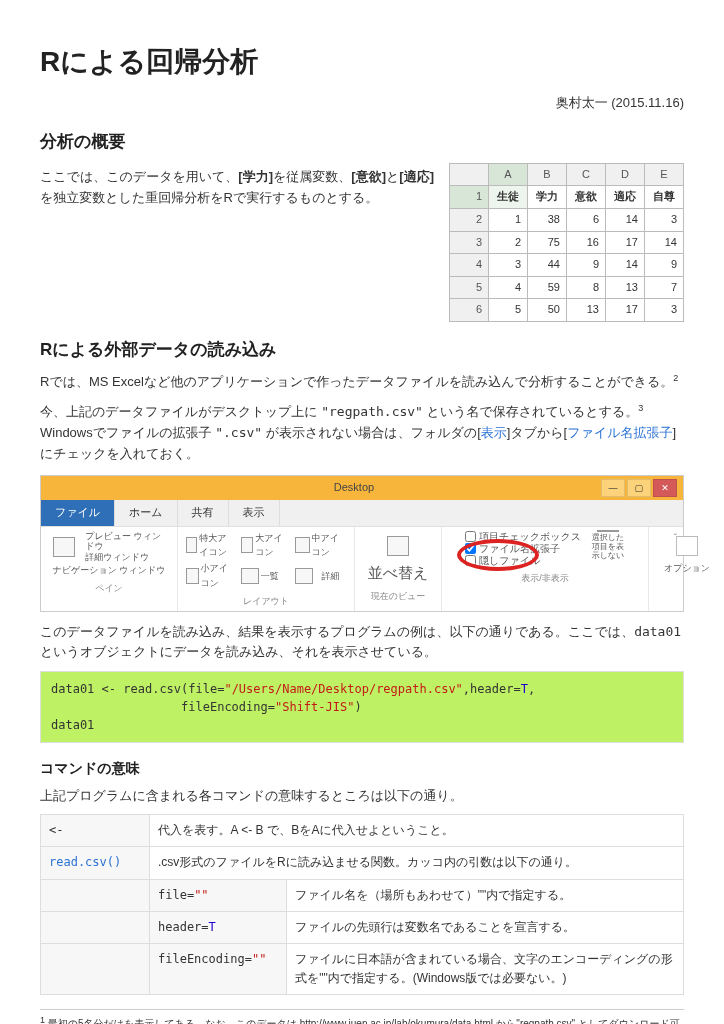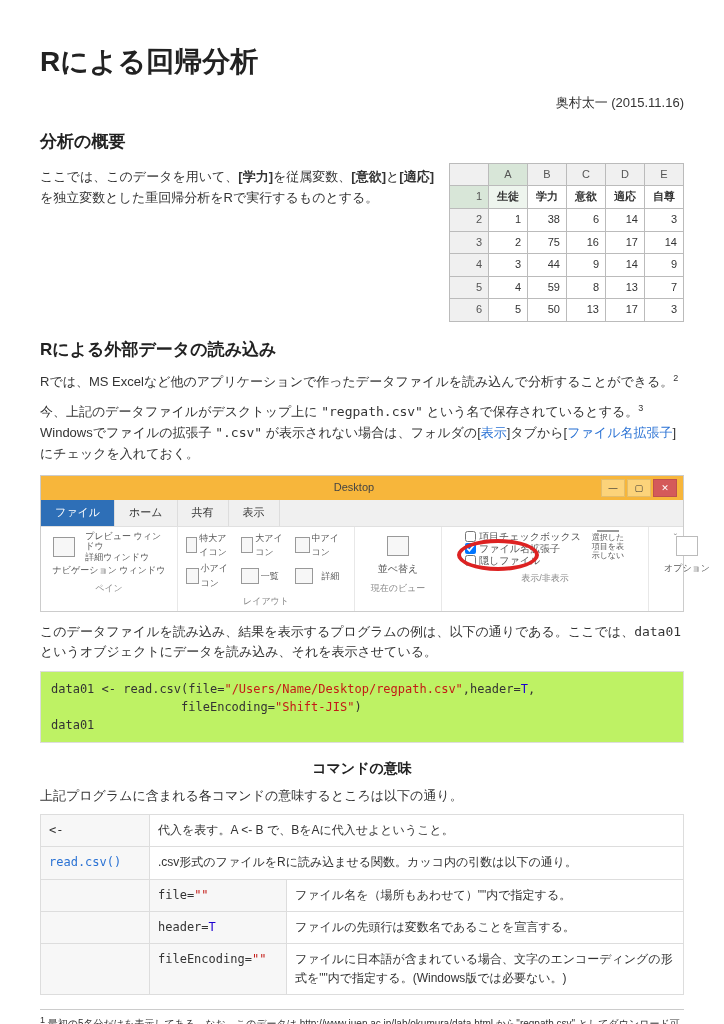--- a/index.html
+++ b/index.html
@@ -30,21 +30,20 @@
   font-size:17px;
   font-weight:700;
   margin:14px 0 8px 0;
   color:#222;
 }
 h3{
   font-size:14px;
   font-weight:700;
   margin:14px 0 6px 0;
   color:#222;
-  text-align:center;
 }
 p{margin:4px 0 8px 0}
 a,.lnk{color:#2a72d4;text-decoration:none}
 .bold{font-weight:700}
 .intro{display:flex;gap:10px;align-items:flex-start}
 .intro-left{flex:1}
 .excel-table{
   border-collapse:collapse;
   font-size:11px;
   background:#fff;
@@ -342,21 +341,21 @@
               <span>詳細</span>
             </span>
       </div>
       <div class="rgroup-title">レイアウト</div>
     </div>
 
     <div class="rgroup" style="min-width:70px">
       <div class="ricon">
         <div class="ricon-box"></div>
       </div>
-      <div style="font-size:10px">並べ替え</div>
+      <div style="font-size:15px">並べ替え</div>
       <div class="rgroup-title">現在のビュー</div>
     </div>
 
     <div class="rgroup" style="min-width:190px;position:relative">
       <div style="display:flex;gap:10px;align-items:flex-start">
         <div class="rcol" style="position:relative">
           <label class="chk">
                 <input type="checkbox" style="">
                 <span>項目チェックボックス</span>
               </label>

